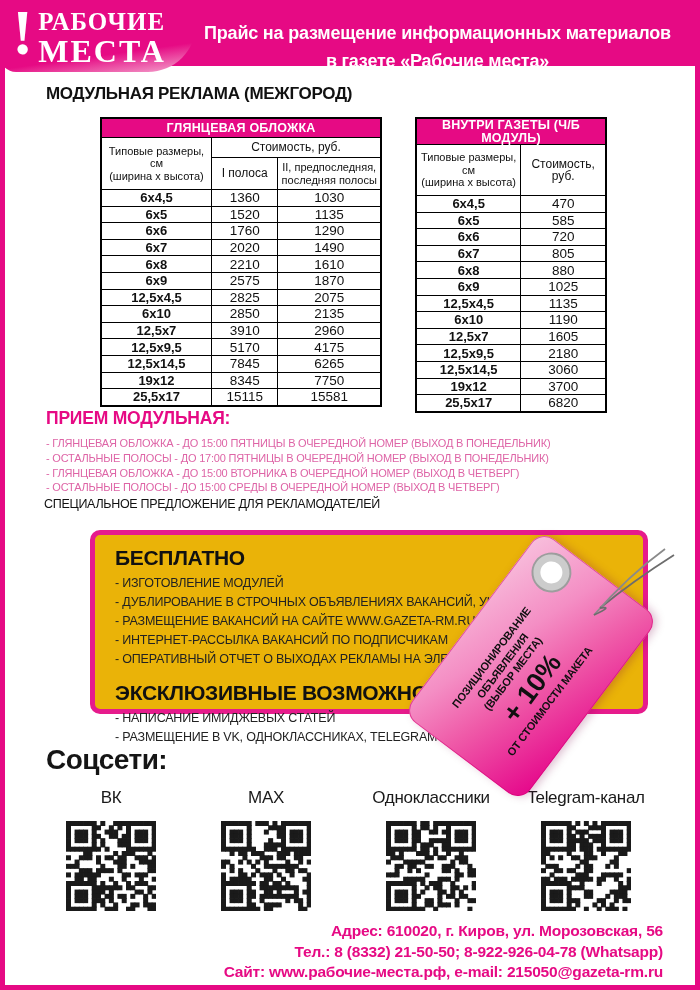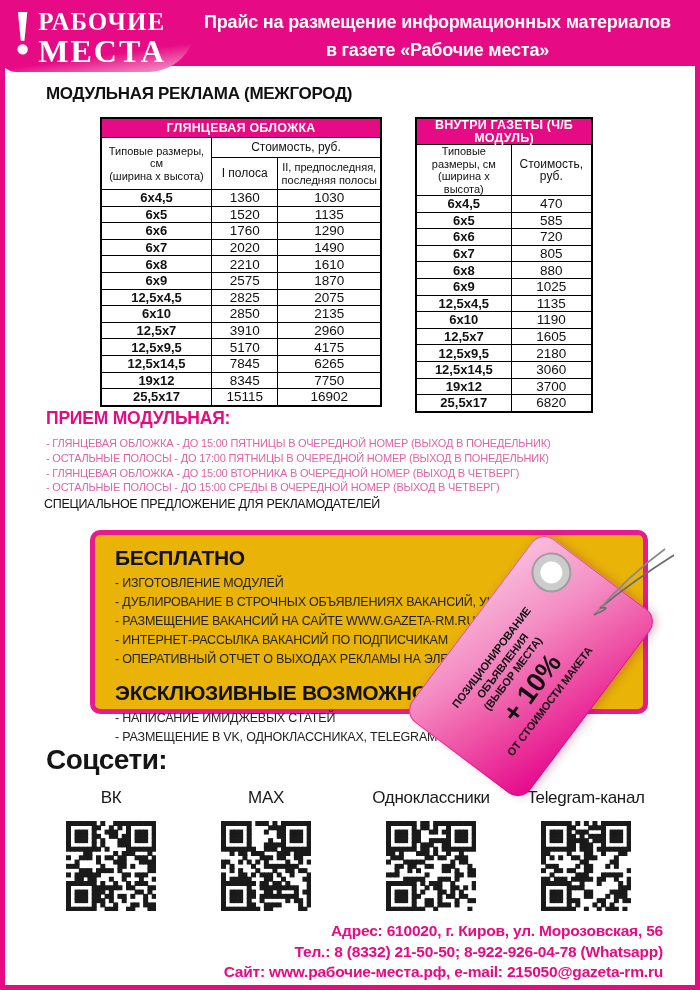--- a/index.html
+++ b/index.html
@@ -10,40 +10,40 @@
   
   .band{position:absolute;left:0;top:0;width:700px;height:66px;background:#e60a84;z-index:2;}
   .logo-bg{position:absolute;left:0;top:0;width:196px;height:72px;
            background:linear-gradient(172deg,#e60a84 70%,#ef74b6 90%,#f5aed4 100%);
            border-radius:0 0 48px 16px;z-index:3;}
   .logo{position:absolute;left:12px;top:4px;display:flex;align-items:flex-start;z-index:4;color:#fff;}
   .excl{font-family:"Liberation Serif",serif;font-weight:bold;font-size:64px;line-height:58px;margin-right:5px;}
   .logo-lines{font-family:"Liberation Serif",serif;font-weight:bold;letter-spacing:1px;}
   .logo-l1{font-size:25px;line-height:27px;margin-top:4px;}
   .logo-l2{font-size:32px;line-height:32px;letter-spacing:2px;}
-  .banner-text{position:absolute;left:185px;top:4px;width:505px;height:64px;display:flex;flex-direction:column;
+  .banner-text{position:absolute;left:185px;top:15px;width:505px;height:64px;display:flex;flex-direction:column;
                justify-content:center;gap:7px;text-align:center;color:#fff;font-weight:bold;z-index:4;}
   .banner-l1{font-size:18px;letter-spacing:-0.2px;}
   .banner-l2{font-size:18px;letter-spacing:-0.2px;}
 
   .section-title{position:absolute;left:46px;top:84px;font-size:17px;font-weight:800;color:#111;letter-spacing:-0.3px;}
 
   
   table.tbl{position:absolute;top:117px;border-collapse:collapse;border:2px solid #000;text-align:center;color:#111;}
   .tbl th,.tbl td{border:1px solid #000;padding:0;}
   .tbl .ttl{background:#e60a84;color:#fff;font-size:12.5px;font-weight:bold;height:18px;letter-spacing:0.2px;}
   .tbl th{font-weight:normal;font-size:11px;line-height:12.5px;white-space:pre-line;}
   .tbl td{height:15.6px;line-height:15px;font-size:13.5px;}
   .tbl td.size{font-weight:bold;font-size:13px;}
   .tbl-left{left:100px;width:282px;padding-left:20px;}
   .tbl-left .szh{width:110px;}
   .tbl-left .csth{height:19px;font-size:12px;}
   .tbl-left .colh1{width:66px;height:31px;font-size:12px;}
   .tbl-left .colh2{width:102px;height:31px;}
-  .tbl-right{left:415px;width:178px;}
+  .tbl-right{left:415px;width:192px;}
   .tbl-right .szh{width:104px;height:50px;}
   .tbl-right .csth{width:84px;height:50px;font-size:12px;}
 
   
   .admission{position:absolute;left:46px;top:408px;width:600px;}
   .admission-title{color:#e60a84;font-size:17.5px;font-weight:800;letter-spacing:-0.2px;}
   .bullets{margin-top:7px;}
   .bullets .li{color:#de64a6;font-size:11px;line-height:14.8px;letter-spacing:-0.2px;font-weight:500;}
 
   .special-label{position:absolute;left:44px;top:497px;font-size:12.5px;font-weight:400;color:#111;letter-spacing:-0.3px;}
@@ -172,21 +172,21 @@
           <td class="price">6265</td>
         </tr>
         <tr>
           <td class="size">19х12</td>
           <td class="price">8345</td>
           <td class="price">7750</td>
         </tr>
         <tr>
           <td class="size">25,5х17</td>
           <td class="price">15115</td>
-          <td class="price">16902</td>
+          <td class="price">15581</td>
         </tr>
       </tbody>
   </table>
 
   <table class="tbl tbl-right">
     <thead>
       <tr>
           <th class="ttl" colspan="2">ВНУТРИ ГАЗЕТЫ (Ч/Б МОДУЛЬ)</th>
         </tr>
       <tr>

